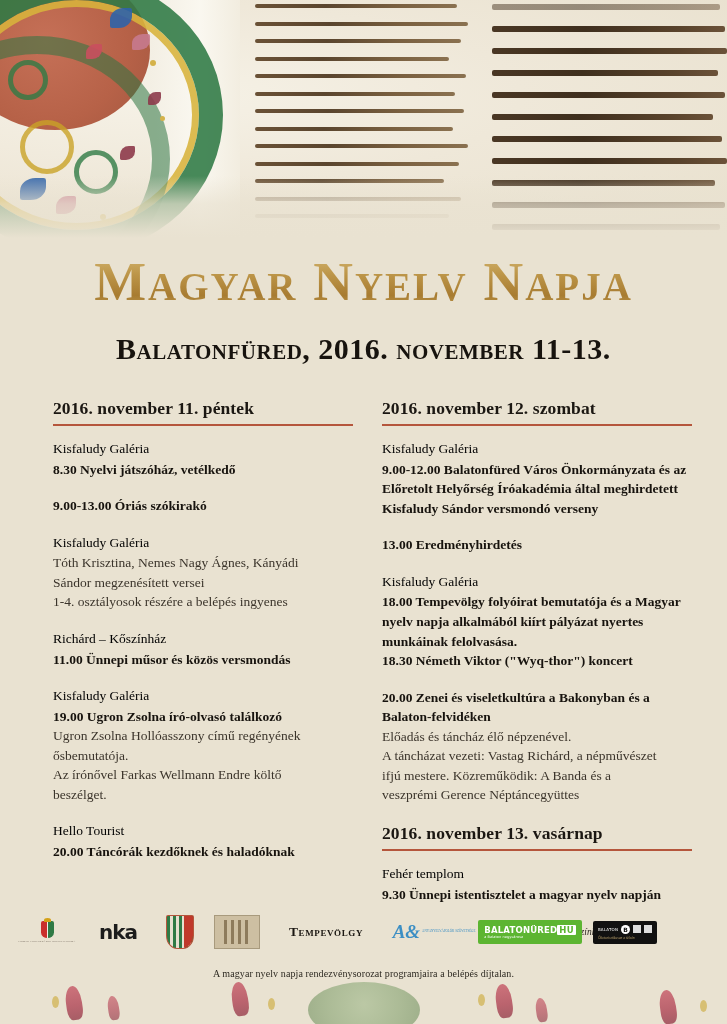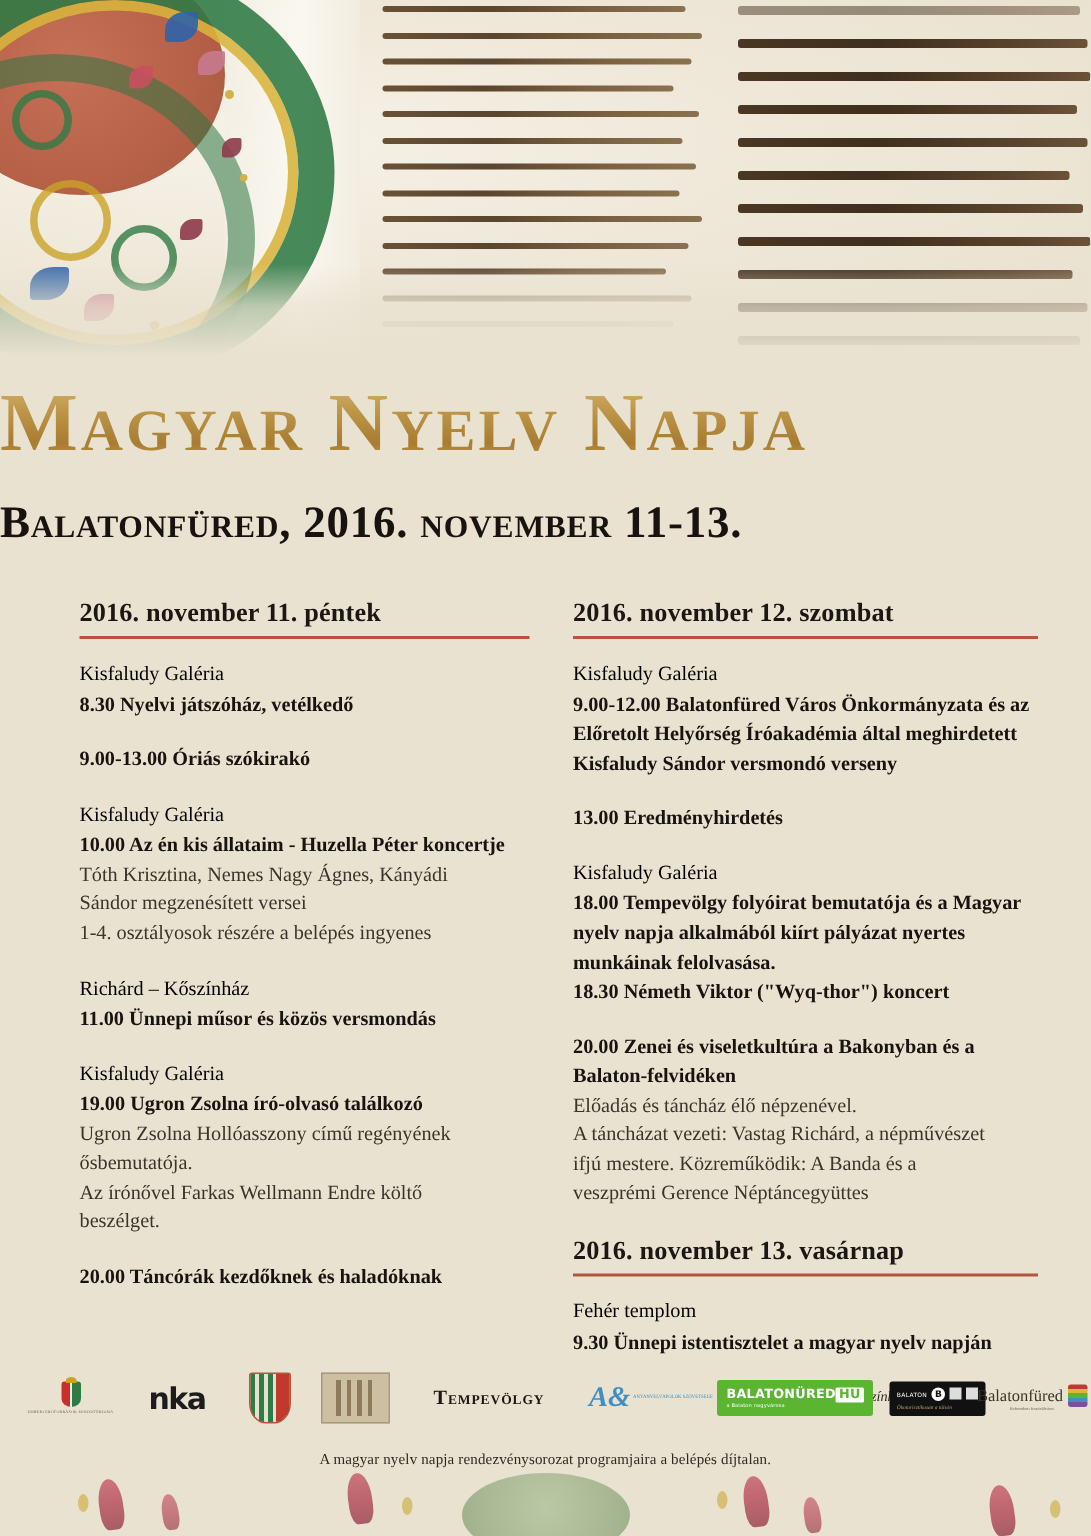--- a/index.html
+++ b/index.html
@@ -36,30 +36,30 @@
   .ms-col.c1{left:255px;width:215px;}
   .ms-col.c2{left:492px;width:235px;}
   .ms-line{height:4px;margin-bottom:13.5px;border-radius:2px;
     background:linear-gradient(90deg,#6a5136 0%,#5a452e 35%,#7a6040 70%,#8a7150 100%);}
   .ms-col.c2 .ms-line{height:6px;margin-bottom:16px;
     background:linear-gradient(90deg,#4a3724 0%,#3f2f1e 40%,#59432c 80%,#6b5239 100%);}
   .ms-fade{position:absolute;left:0;bottom:0;width:727px;height:62px;
     background:linear-gradient(180deg,rgba(233,226,209,0) 0%,rgba(233,226,209,.72) 45%,#e9e2d1 100%);}
 
   
-  .title{position:absolute;left:0;top:250px;width:727px;text-align:left;
+  .title{position:absolute;left:0;top:250px;width:727px;text-align:center;
     font-family:"Liberation Serif", serif;
     font-size:55px;font-weight:700;letter-spacing:2px;
     font-variant:small-caps;
     color:#b08a3e;
     background:linear-gradient(180deg,#d8bb78 0%,#bd9649 38%,#a87c31 72%,#c3a158 100%);
     -webkit-background-clip:text;background-clip:text;
     -webkit-text-fill-color:transparent;
     white-space:nowrap;}
-  .subtitle{position:absolute;left:0;top:332px;width:727px;text-align:left;
+  .subtitle{position:absolute;left:0;top:332px;width:727px;text-align:center;
     font-size:30px;font-weight:700;letter-spacing:.5px;
     font-variant:small-caps;color:#17130e;white-space:nowrap;}
 
   
   .cols{position:absolute;left:0;top:398px;width:727px;height:500px;}
   .col{position:absolute;top:0;}
   .col.left{left:53px;width:300px;}
   .col.right{left:382px;width:310px;}
 
   .day{margin:0 0 5px 0;font-size:17.5px;font-weight:700;color:#1b1712;
@@ -214,41 +214,41 @@
           <div class="venue">Kisfaludy Galéria</div>
           <div class="ev-main">8.30 Nyelvi játszóház, vetélkedő</div>
         </div>
 
         <div class="event">
           <div class="ev-main">9.00-13.00 Óriás szókirakó</div>
         </div>
 
         <div class="event">
           <div class="venue">Kisfaludy Galéria</div>
-          <div class="ev-main">10.00 Az én kis állataim - Huzella Péter koncertje</div>
           <div class="ev-sub">Tóth Krisztina, Nemes Nagy Ágnes, Kányádi</div>
           <div class="ev-sub">Sándor megzenésített versei</div>
           <div class="ev-sub">1-4. osztályosok részére a belépés ingyenes</div>
         </div>
 
         <div class="event">
           <div class="venue">Richárd – Kőszínház</div>
           <div class="ev-main">11.00 Ünnepi műsor és közös versmondás</div>
         </div>
 
         <div class="event">
           <div class="venue">Kisfaludy Galéria</div>
           <div class="ev-main">19.00 Ugron Zsolna író-olvasó találkozó</div>
           <div class="ev-sub">Ugron Zsolna Hollóasszony című regényének</div>
           <div class="ev-sub">ősbemutatója.</div>
           <div class="ev-sub">Az írónővel Farkas Wellmann Endre költő</div>
           <div class="ev-sub">beszélget.</div>
         </div>
 
         <div class="event">
+          <div class="venue">Hello Tourist</div>
           <div class="ev-main">20.00 Táncórák kezdőknek és haladóknak</div>
         </div>
       </div>
     </div>
 
     <div class="col right">
       <div class="day-block">
         <h2 class="day">2016. november 12. szombat</h2>
         <div class="day-rule"></div>
 
@@ -353,29 +353,20 @@
         <div class="bb-row">
           <span class="bb-t">BALATON</span>
           <span class="bb-chip">B</span>
           <span class="bb-sq"></span>
           <span class="bb-sq"></span>
         </div>
         <div class="bb-sub">Ökoturisztikusan a túlsón</div>
       </div>
     </div>
 
-    <div class="logo" style="left:652px;width:72px;">
-      <div style="display:flex;flex-direction:column;align-items:center;">
-        <div class="bfured-w">
-          <span class="bfw-t">Balatonfüred</span>
-          <span class="bfw-stripes"></span>
-        </div>
-        <div class="bfw-sub">Reformkori fesztiválváros</div>
-      </div>
-    </div>
   </div>
 
   <div class="footer-note">A magyar nyelv napja rendezvénysorozat programjaira a belépés díjtalan.</div>
 
   <div class="bottom-illum">
     <div class="greenball"></div>
     <div class="bud" style="left:66px;top:6px;"></div>
     <div class="bud s" style="left:108px;top:16px;"></div>
     <div class="bud" style="left:232px;top:2px;"></div>
     <div class="bud" style="left:496px;top:4px;"></div>

